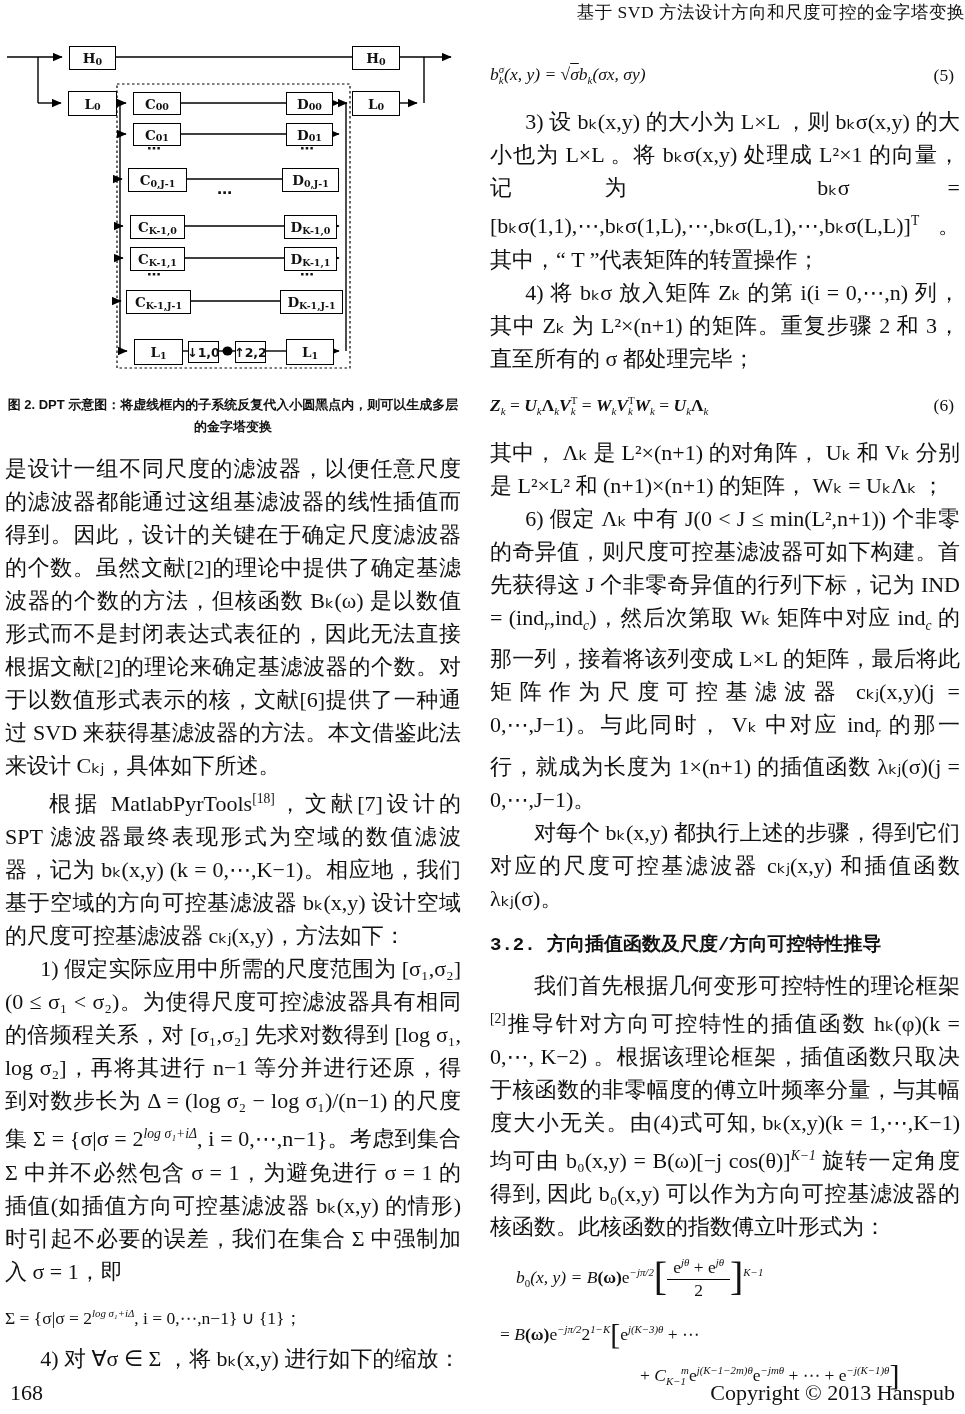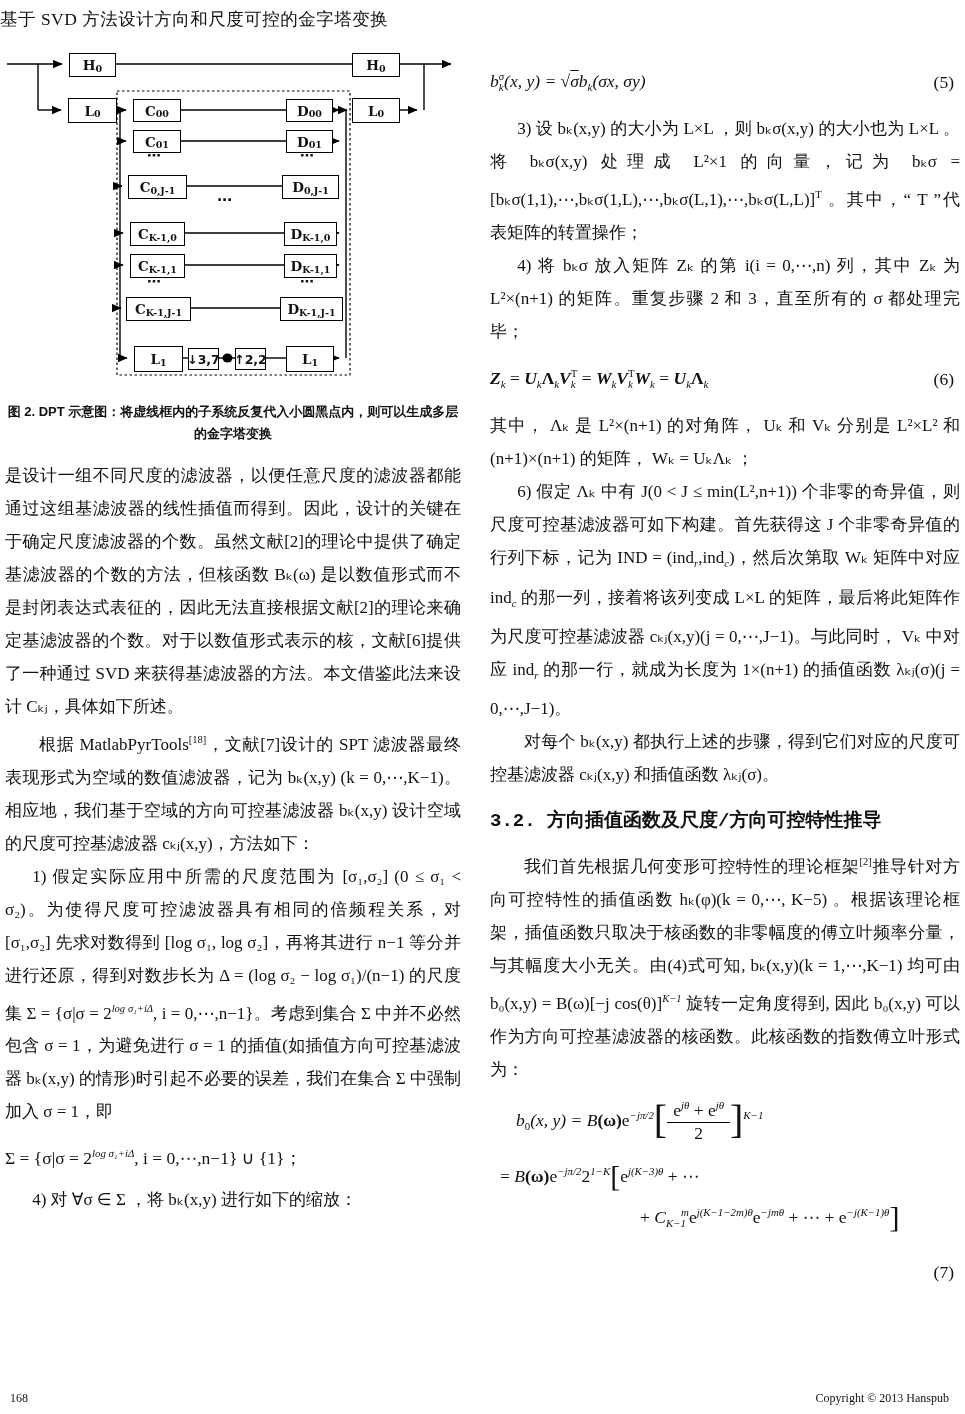--- a/index.html
+++ b/index.html
@@ -1,23 +1,23 @@
 <!DOCTYPE html>
 <html><head>
 <meta charset="utf-8">
 <style>
   html,body{margin:0;padding:0;background:#ffffff;}
   body{width:965px;height:1414px;color:#111;
        font-family:"Liberation Serif","DejaVu Sans",serif;}
   .page{position:relative;width:965px;height:1414px;overflow:hidden;}
-  .header{text-align:left;font-size:17.5px;padding-top:7px;letter-spacing:.5px;}
+  .header{text-align:right;font-size:17.5px;padding-top:0;letter-spacing:.5px;}
   .cols{display:flex;padding:0 5px;margin-top:20px;}
   .col-left{width:456px;margin-right:29px;flex:none;}
   .col-right{width:470px;flex:none;}
-  p{margin:0;font-size:17px;line-height:33px;text-align:justify;}
+  p{margin:0;font-size:22px;line-height:33px;text-align:justify;}
   .ind{text-indent:2em;}
   .ni{text-indent:1.6em;}
   sub,sup{font-size:.62em;}
   sub.it,sup.it{font-style:italic;}
   sup.st{margin-left:-.45em;}
   i{font-family:"Liberation Serif",serif;}
 
   
   .figure{position:relative;width:460px;height:338px;}
   .figure svg{position:absolute;left:0;top:0;}
@@ -46,22 +46,22 @@
   .eq7 .l3{padding-left:150px;margin-top:2px;}
   .eq7 .numline{text-align:right;padding-right:6px;margin-top:14px;}
   .frac{display:inline-block;vertical-align:middle;text-align:center;line-height:1.25;}
   .fnum{display:block;padding:0 6px;}
   .fden{display:block;border-top:1.4px solid #000;}
   .bb{font-style:normal;display:inline-block;font-size:30px;vertical-align:-4px;line-height:0;}
   .bb2{font-style:normal;display:inline-block;font-size:40px;vertical-align:-7px;line-height:0;}
 
   .h32{margin:16px 0 12px;font-size:19px;font-weight:bold;
        font-family:Liberation Mono, monospace;}
-  .footer{position:absolute;left:10px;right:16px;bottom:8px;display:flex;
-          justify-content:space-between;font-size:12px;}
+  .footer{position:absolute;left:10px;right:10px;bottom:8px;display:flex;
+          justify-content:space-between;font-size:22px;}
   .mt{margin-top:14px;}
 </style>
 </head>
 <body>
 
 <div class="page">
 
   <div class="header">基于 SVD 方法设计方向和尺度可控的金字塔变换</div>
 
   <div class="cols">
@@ -188,21 +188,21 @@
           </div>
         <div class="fbox" style="left:275px;top:246px;width:61px;height:22px;">
             <span>D</span>
             <sub>K-1,J-1</sub>
           </div>
 
         <div class="fbox" style="left:129px;top:295px;width:47px;height:24px;">
             <span>L</span>
             <sub>1</sub>
           </div>
-        <div class="fbox samp" style="left:183px;top:297px;width:29px;height:20px;">↓3,7</div>
+        <div class="fbox samp" style="left:183px;top:297px;width:29px;height:20px;">↓1,0</div>
         <div class="fbox samp" style="left:230px;top:297px;width:29px;height:20px;">↑2,2</div>
         <div class="fbox" style="left:281px;top:295px;width:46px;height:24px;">
             <span>L</span>
             <sub>1</sub>
           </div>
       </div>
 
       <div class="caption">
         <div class="cap-zh">图 2. DPT 示意图：将虚线框内的子系统反复代入小圆黑点内，则可以生成多层的金字塔变换</div>
       </div>
@@ -238,21 +238,21 @@
       </div>
 
       <p>其中， Λₖ 是 L²×(n+1) 的对角阵， Uₖ 和 Vₖ 分别是 L²×L² 和 (n+1)×(n+1) 的矩阵， Wₖ = UₖΛₖ ；</p>
 
       <p class="ni"><span>6) 假定 Λₖ 中有 J(0 &lt; J ≤ min(L²,n+1)) 个非零的奇异值，则尺度可控基滤波器可如下构建。首先获得这 J 个非零奇异值的行列下标，记为 IND = (ind</span><sub class="it">r</sub><span>,ind</span><sub class="it">c</sub><span>)，然后次第取 Wₖ 矩阵中对应 ind</span><sub class="it">c</sub><span> 的那一列，接着将该列变成 L×L 的矩阵，最后将此矩阵作为尺度可控基滤波器 cₖⱼ(x,y)(j = 0,⋯,J−1)。与此同时， Vₖ 中对应 ind</span><sub class="it">r</sub><span> 的那一行，就成为长度为 1×(n+1) 的插值函数 λₖⱼ(σ)(j = 0,⋯,J−1)。</span></p>
 
       <p class="ind">对每个 bₖ(x,y) 都执行上述的步骤，得到它们对应的尺度可控基滤波器 cₖⱼ(x,y) 和插值函数 λₖⱼ(σ)。</p>
 
       <div class="h32">3.2. 方向插值函数及尺度/方向可控特性推导</div>
 
-      <p class="ind"><span>我们首先根据几何变形可控特性的理论框架</span><sup>[2]</sup><span>推导针对方向可控特性的插值函数 hₖ(φ)(k = 0,⋯, K−5) 。根据该理论框架，插值函数只取决于核函数的非零幅度的傅立叶频率分量，与其幅度大小无关。由(4)式可知, bₖ(x,y)(k = 1,⋯,K−1) 均可由 b₀(x,y) = B(ω)[−j cos(θ)]</span><sup class="it">K−1</sup><span> 旋转一定角度得到, 因此 b₀(x,y) 可以作为方向可控基滤波器的核函数。此核函数的指数傅立叶形式为：</span></p>
+      <p class="ind"><span>我们首先根据几何变形可控特性的理论框架</span><sup>[2]</sup><span>推导针对方向可控特性的插值函数 hₖ(φ)(k = 0,⋯, K−2) 。根据该理论框架，插值函数只取决于核函数的非零幅度的傅立叶频率分量，与其幅度大小无关。由(4)式可知, bₖ(x,y)(k = 1,⋯,K−1) 均可由 b₀(x,y) = B(ω)[−j cos(θ)]</span><sup class="it">K−1</sup><span> 旋转一定角度得到, 因此 b₀(x,y) 可以作为方向可控基滤波器的核函数。此核函数的指数傅立叶形式为：</span></p>
 
       <div class="eq7">
         <div class="l1">
           <i>b</i><sub>0</sub><i>(x, y) = </i><i>B</i><span class="bu">(ω)</span><span>e</span><sup class="it">−jπ/2</sup><span class="bb2">[</span><span class="frac"><span class="fnum"><span>e</span><sup class="it">jθ</sup><span> + </span><span>e</span><sup class="it">jθ</sup></span><span class="fden">2</span></span><span class="bb2">]</span><sup class="it">K−1</sup>
         </div>
         <div class="l2">
           <span>= </span><i>B</i><span class="bu">(ω)</span><span>e</span><sup class="it">−jπ/2</sup><span>2</span><sup class="it">1−K</sup><span class="bb">[</span><span>e</span><sup class="it">j(K−3)θ</sup><span> + ⋯</span>
         </div>
         <div class="l3">
           <span>+ </span><i>C</i><sub class="it">K−1</sub><sup class="st it">m</sup><span>e</span><sup class="it">j(K−1−2m)θ</sup><span>e</span><sup class="it">−jmθ</sup><span> + ⋯ + </span><span>e</span><sup class="it">−j(K−1)θ</sup><span class="bb">]</span>

